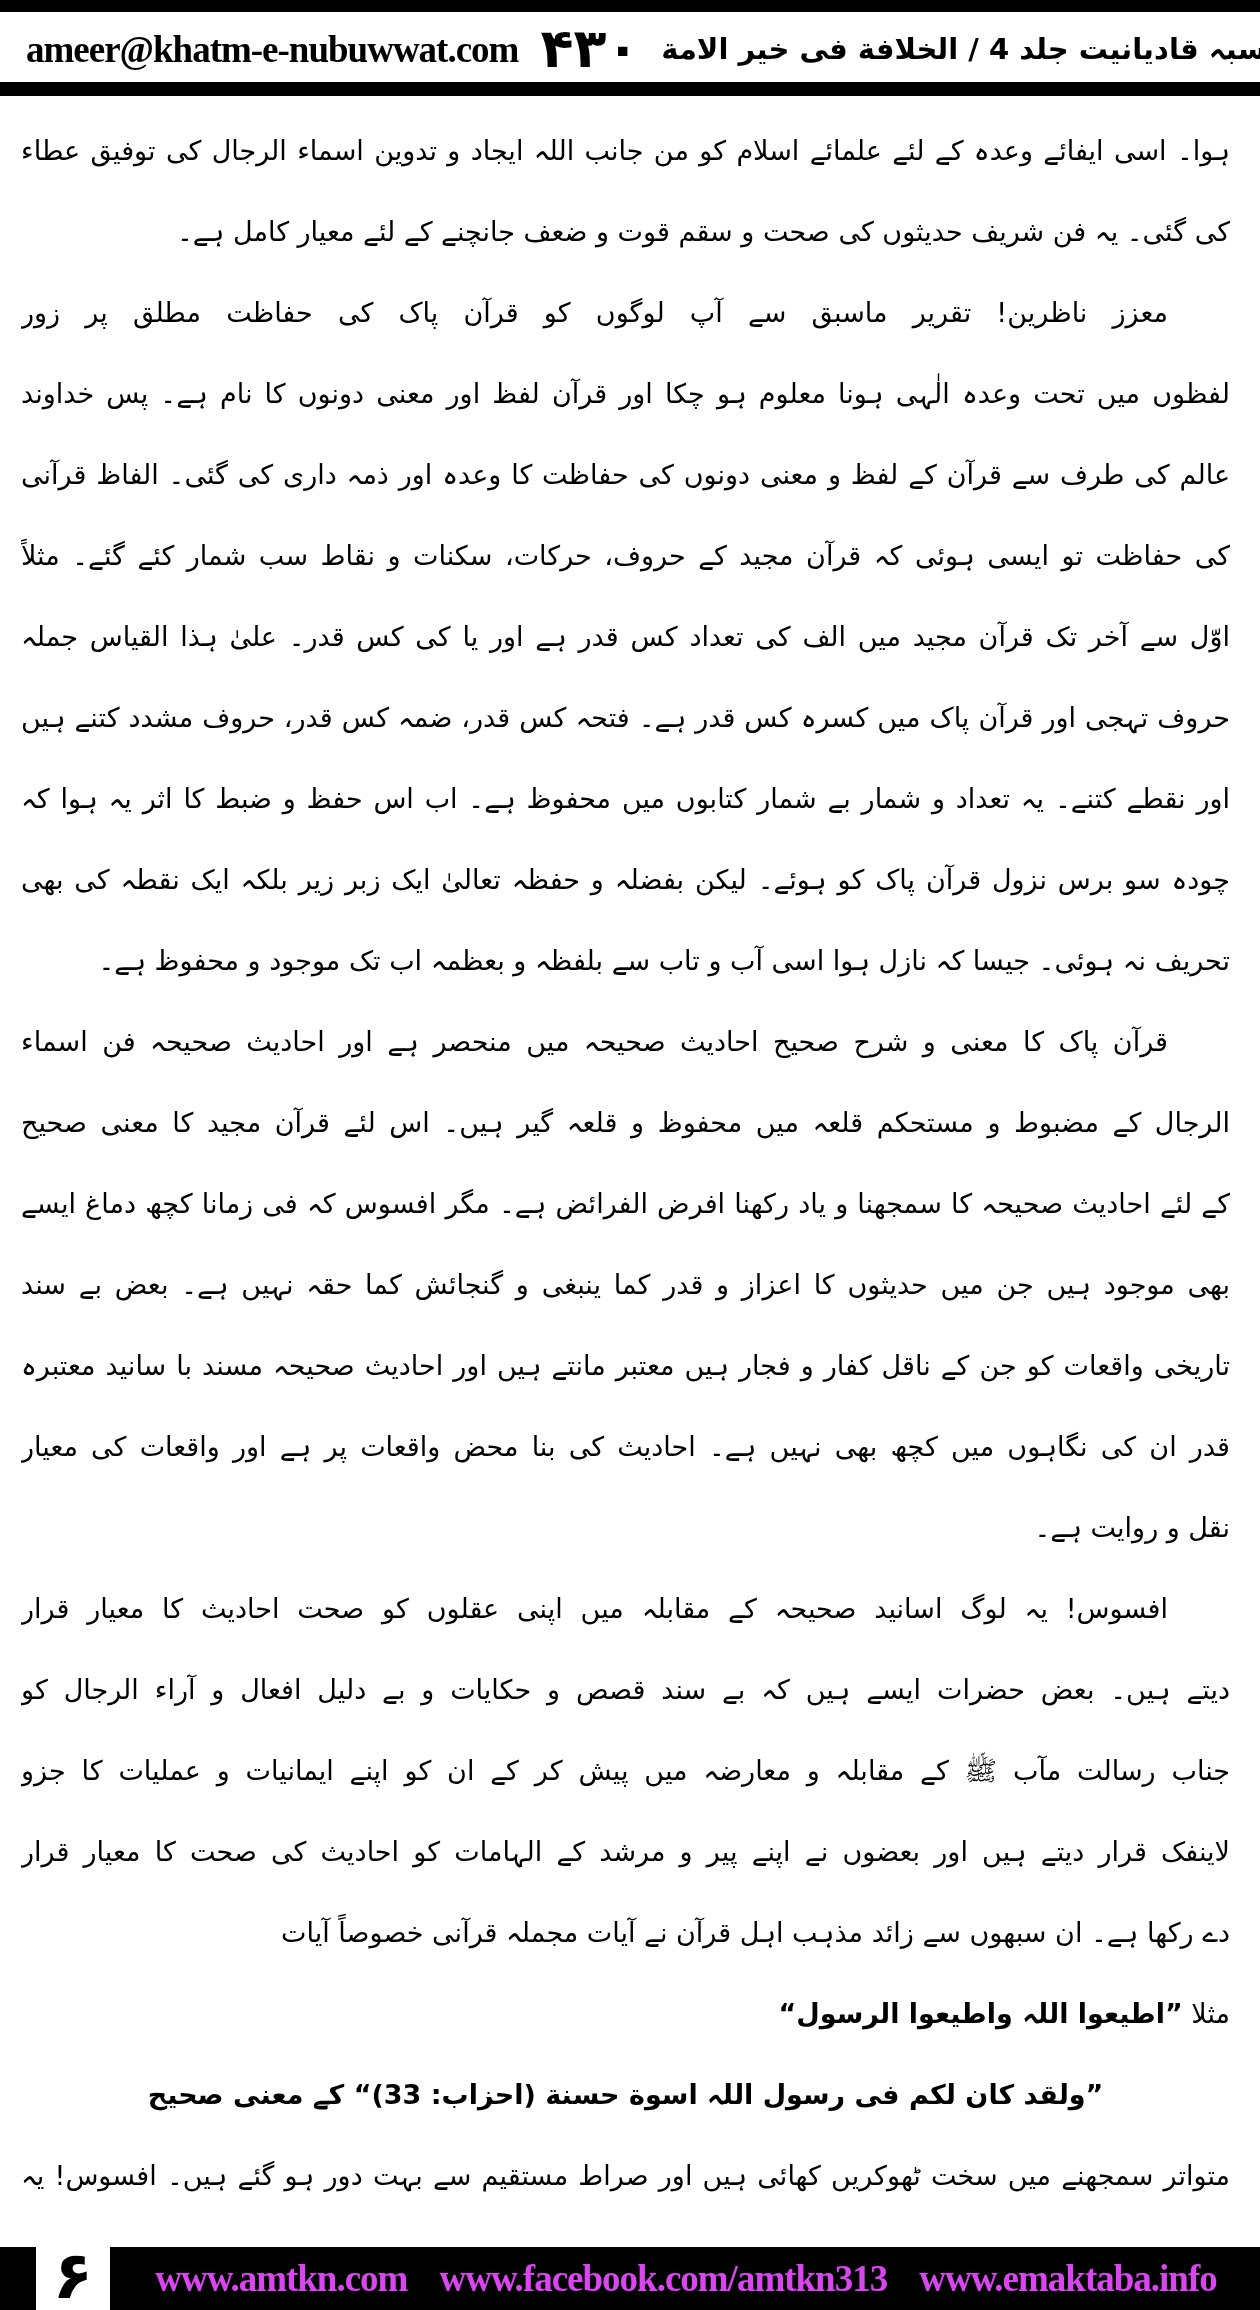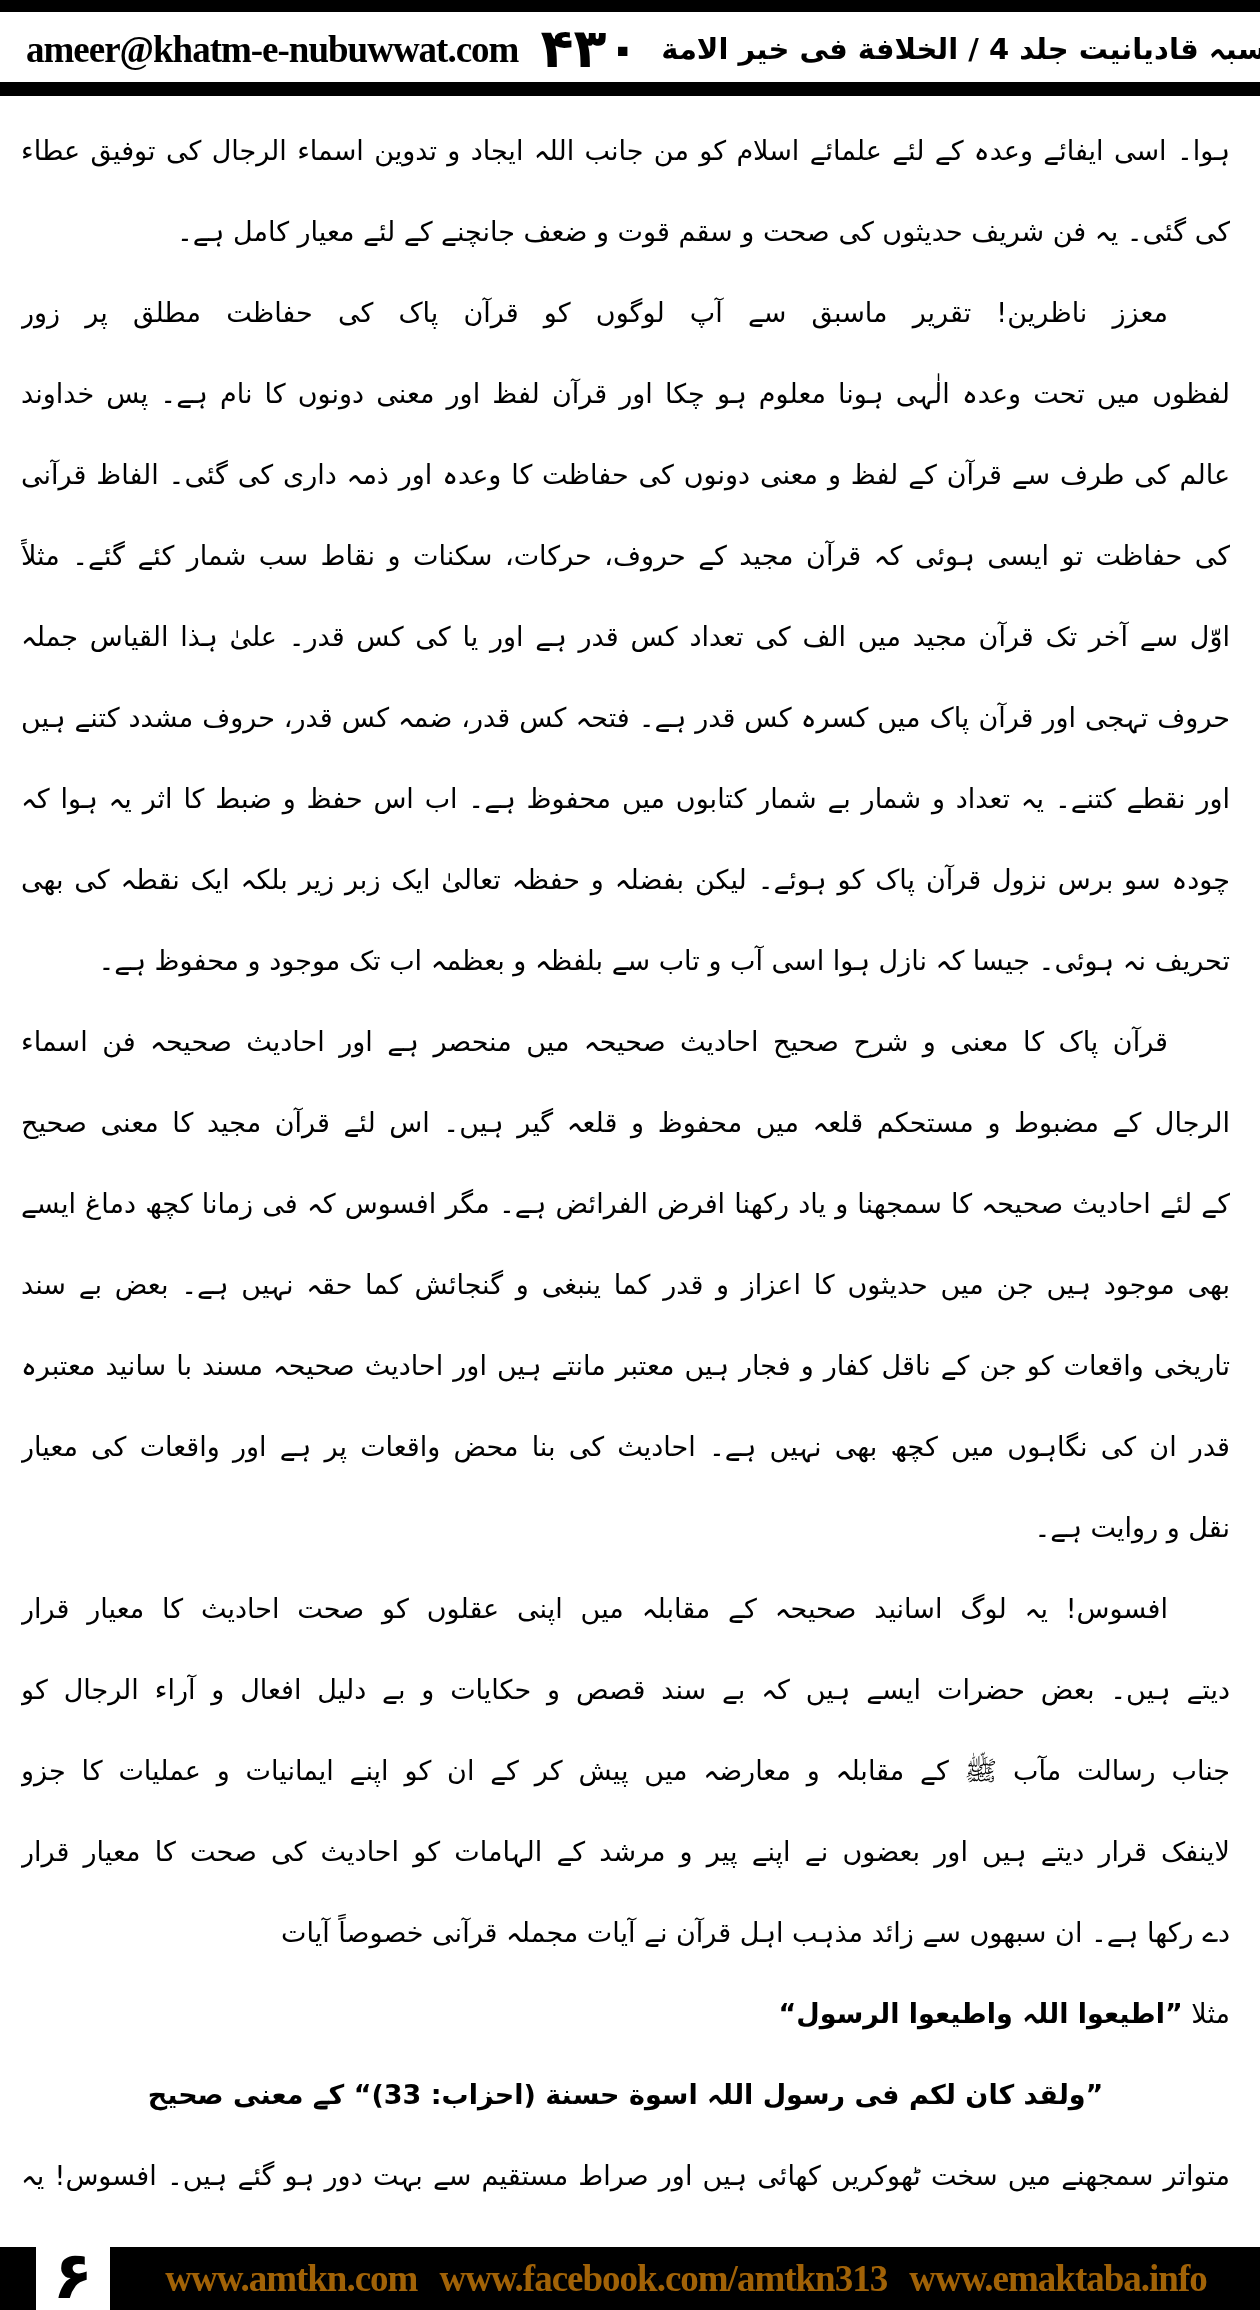--- a/index.html
+++ b/index.html
@@ -49,23 +49,23 @@
   .ln.c { text-align:center; font-weight:bold; }
   .ar { font-weight:bold; }
 
   .footer {
     margin-top:auto; position:relative;
     height:63px; background:#000;
     display:flex; align-items:center;
     flex:0 0 auto;
   }
   .footer-links {
-    flex:1; display:flex; justify-content:center; gap:22px;
+    flex:1; display:flex; justify-content:center; gap:32px;
     margin-left:112px;
-    color:#a16207; font-family:"Liberation Serif", serif;
+    color:#d946ef; font-family:"Liberation Serif", serif;
     font-weight:bold; font-size:37px; white-space:nowrap;
     letter-spacing:-1px;
   }
   .footer-pageno {
     position:absolute; left:36px; bottom:0;
     width:74px; height:94px;
     background:#fff; color:#000;
     display:flex; align-items:flex-end; justify-content:center;
     font-size:66px; font-weight:bold; line-height:1.05;
   }

